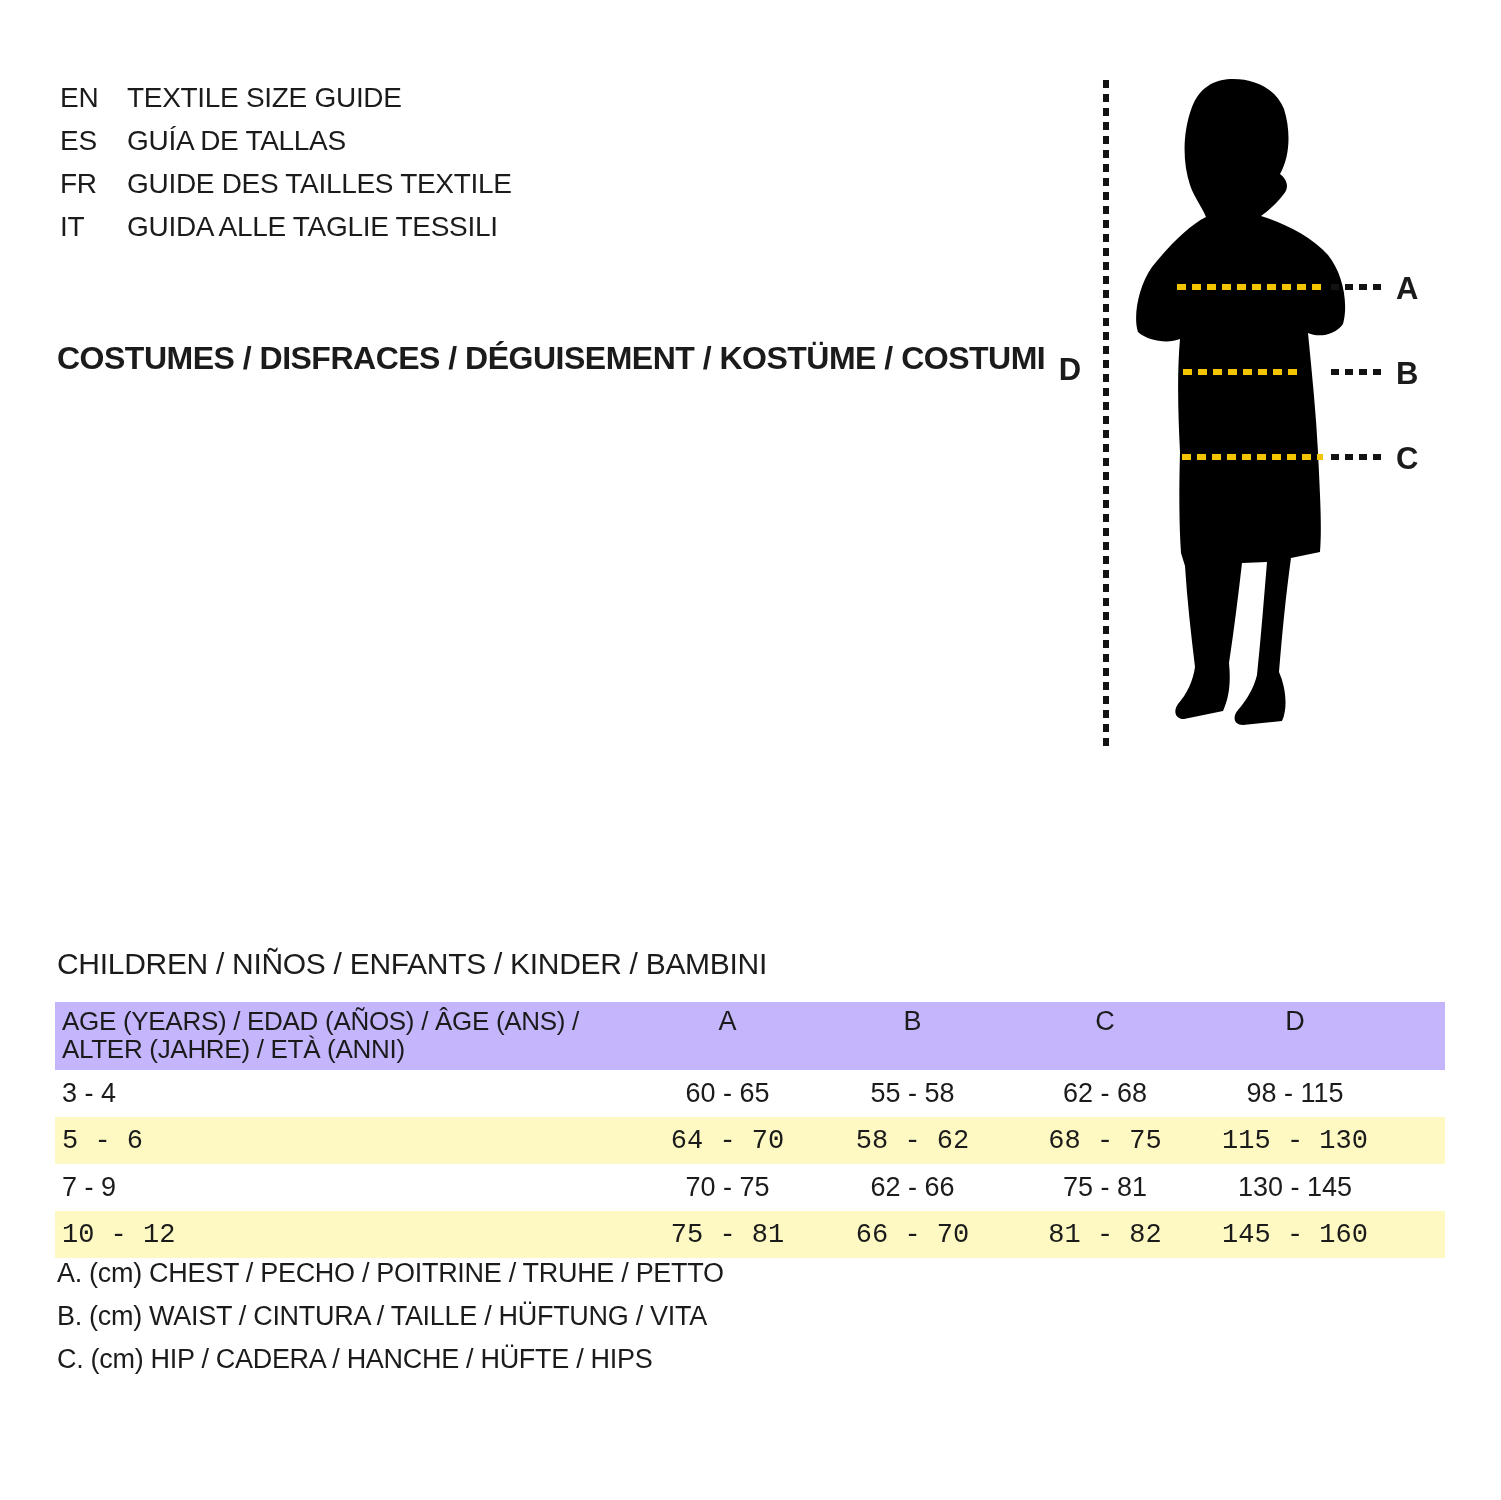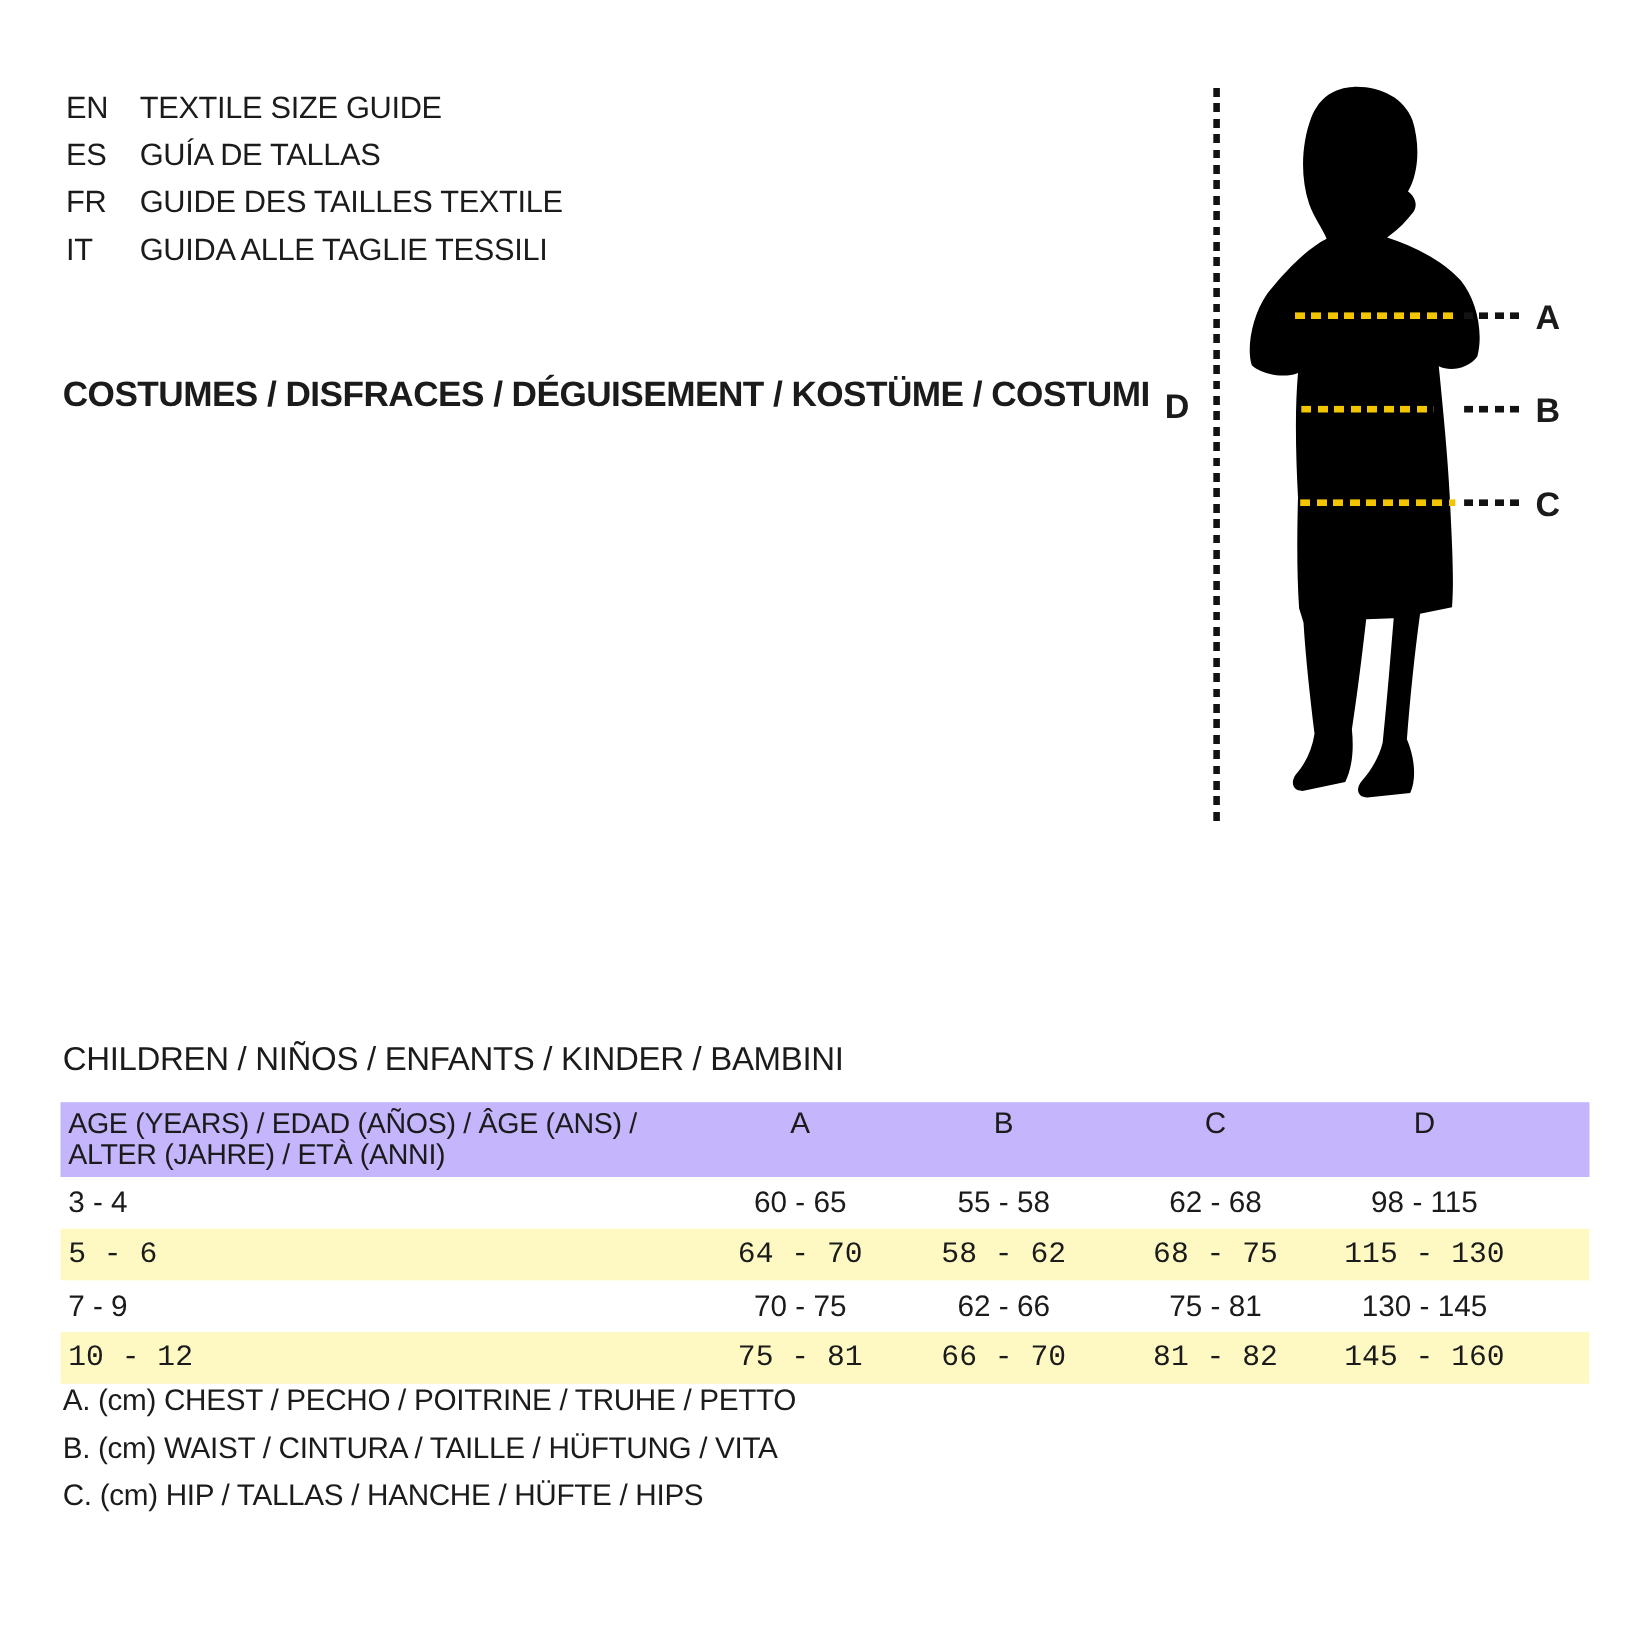--- a/index.html
+++ b/index.html
@@ -178,16 +178,16 @@
       <div class="cell-val">75 - 81</div>
       <div class="cell-val">66 - 70</div>
       <div class="cell-val">81 - 82</div>
       <div class="cell-val cell-d">145 - 160</div>
     </div>
   </div>
 
   <div class="legend">
     <div class="legend-row">A. (cm) CHEST / PECHO / POITRINE / TRUHE / PETTO</div>
     <div class="legend-row">B. (cm) WAIST / CINTURA / TAILLE / HÜFTUNG / VITA</div>
-    <div class="legend-row">C. (cm) HIP / TALLAS / HANCHE / HÜFTE / HIPS</div>
+    <div class="legend-row">C. (cm) HIP / CADERA / HANCHE / HÜFTE / HIPS</div>
   </div>
 
 </div>
 
 </body></html>

